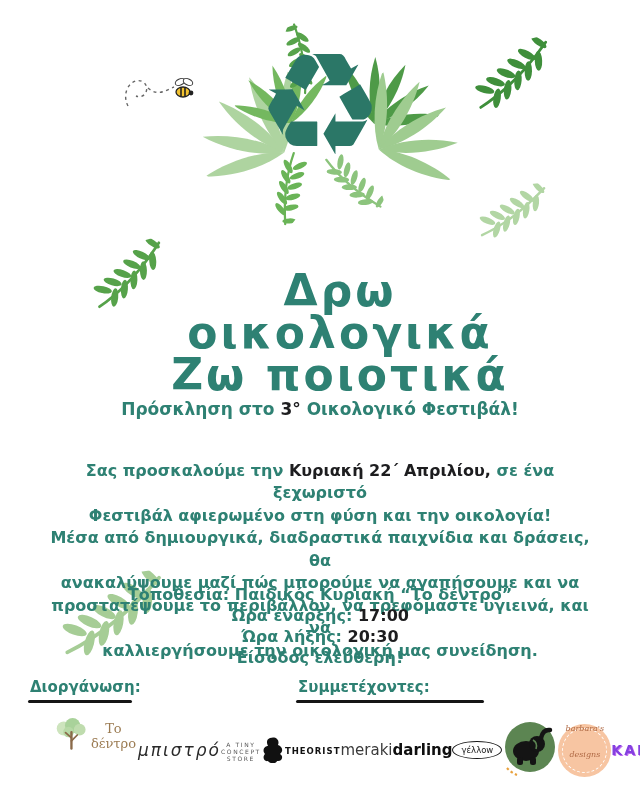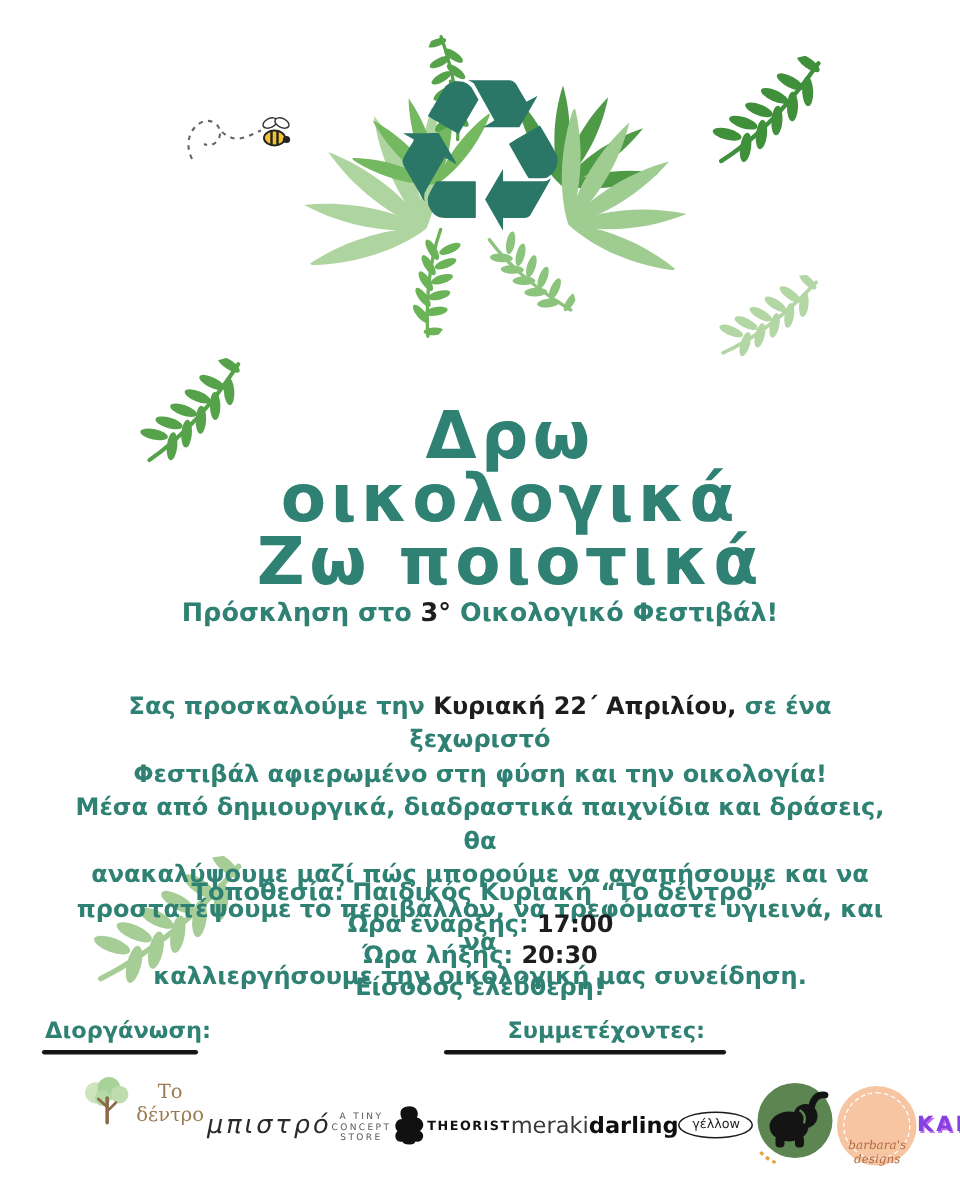--- a/index.html
+++ b/index.html
@@ -34,25 +34,25 @@
     font-size:16px;line-height:22.5px;font-weight:bold;color:var(--teal);
     white-space:pre-line;}
   .bodytext .date{color:var(--ink);}
 
   
   .details{position:absolute;top:584px;left:0;right:0;text-align:center;
     font-size:16px;line-height:21px;font-weight:bold;color:var(--teal);}
   .details .time{color:var(--ink);}
 
   
-  .footer-label{position:absolute;text-align:right;font-size:15px;font-weight:bold;color:var(--teal);}
+  .footer-label{position:absolute;text-align:left;font-size:15px;font-weight:bold;color:var(--teal);}
   .footer-rule{position:absolute;height:3px;background:#151515;border-radius:2px;}
   .org-label{top:678px;left:30px;width:108px;}
   .org-rule{top:700px;left:28px;width:104px;}
-  .part-label{top:678px;left:286px;width:184px;}
+  .part-label{top:678px;left:298px;width:184px;}
   .part-rule{top:700px;left:296px;width:188px;}
 
   .logo-row{position:absolute;top:706px;left:138px;right:14px;height:88px;
     display:flex;align-items:center;justify-content:space-between;z-index:3;}
   .logo{display:flex;flex-direction:row;align-items:center;text-align:center;}
 
   .tree-logo{position:absolute;top:708px;left:52px;width:84px;z-index:3;}
   .tree-name{font-family:"DejaVu Serif",serif;font-size:13px;color:#9b7b52;margin-top:2px;}
 
   .scribble{font-style:italic;font-size:17px;color:#2a2a2a;letter-spacing:2px;}
@@ -60,21 +60,21 @@
 
   .theorist-name{font-size:8.5px;font-weight:bold;letter-spacing:1px;color:#111;margin-top:1px;}
 
   .meraki{font-size:15px;color:#3a3a3a;}
   .meraki b{color:#0f0f0f;}
 
   .yellow-oval{border:1.3px solid #1a1a1a;border-radius:50%;padding:3px 8px;
     font-size:8.5px;font-weight:normal;color:#1a1a1a;}
 
   .barb-circle{position:relative;width:53px;height:53px;border-radius:50%;background:#f7c5a2;
-    display:flex;flex-direction:column;align-items:center;justify-content:flex-end;}
+    display:flex;flex-direction:column;align-items:center;justify-content:flex-start;gap:17px;}
   .barb-ring{position:absolute;inset:4px;border:1px dashed rgba(255,255,255,.95);border-radius:50%;}
   .barb-circle span{font-family:"DejaVu Serif",serif;font-style:italic;font-size:8px;
     color:#b06a45;line-height:9px;z-index:1;}
 
   .kana{font-weight:bold;font-size:14px;line-height:15px;letter-spacing:2px;
     color:#8440e0;text-shadow:1px 1px 0 #c06df0;}
   .kana-sub{font-size:5px;font-weight:bold;letter-spacing:2px;color:#2356d6;margin-top:3px;}
 </style>
 </head>
 <body>

